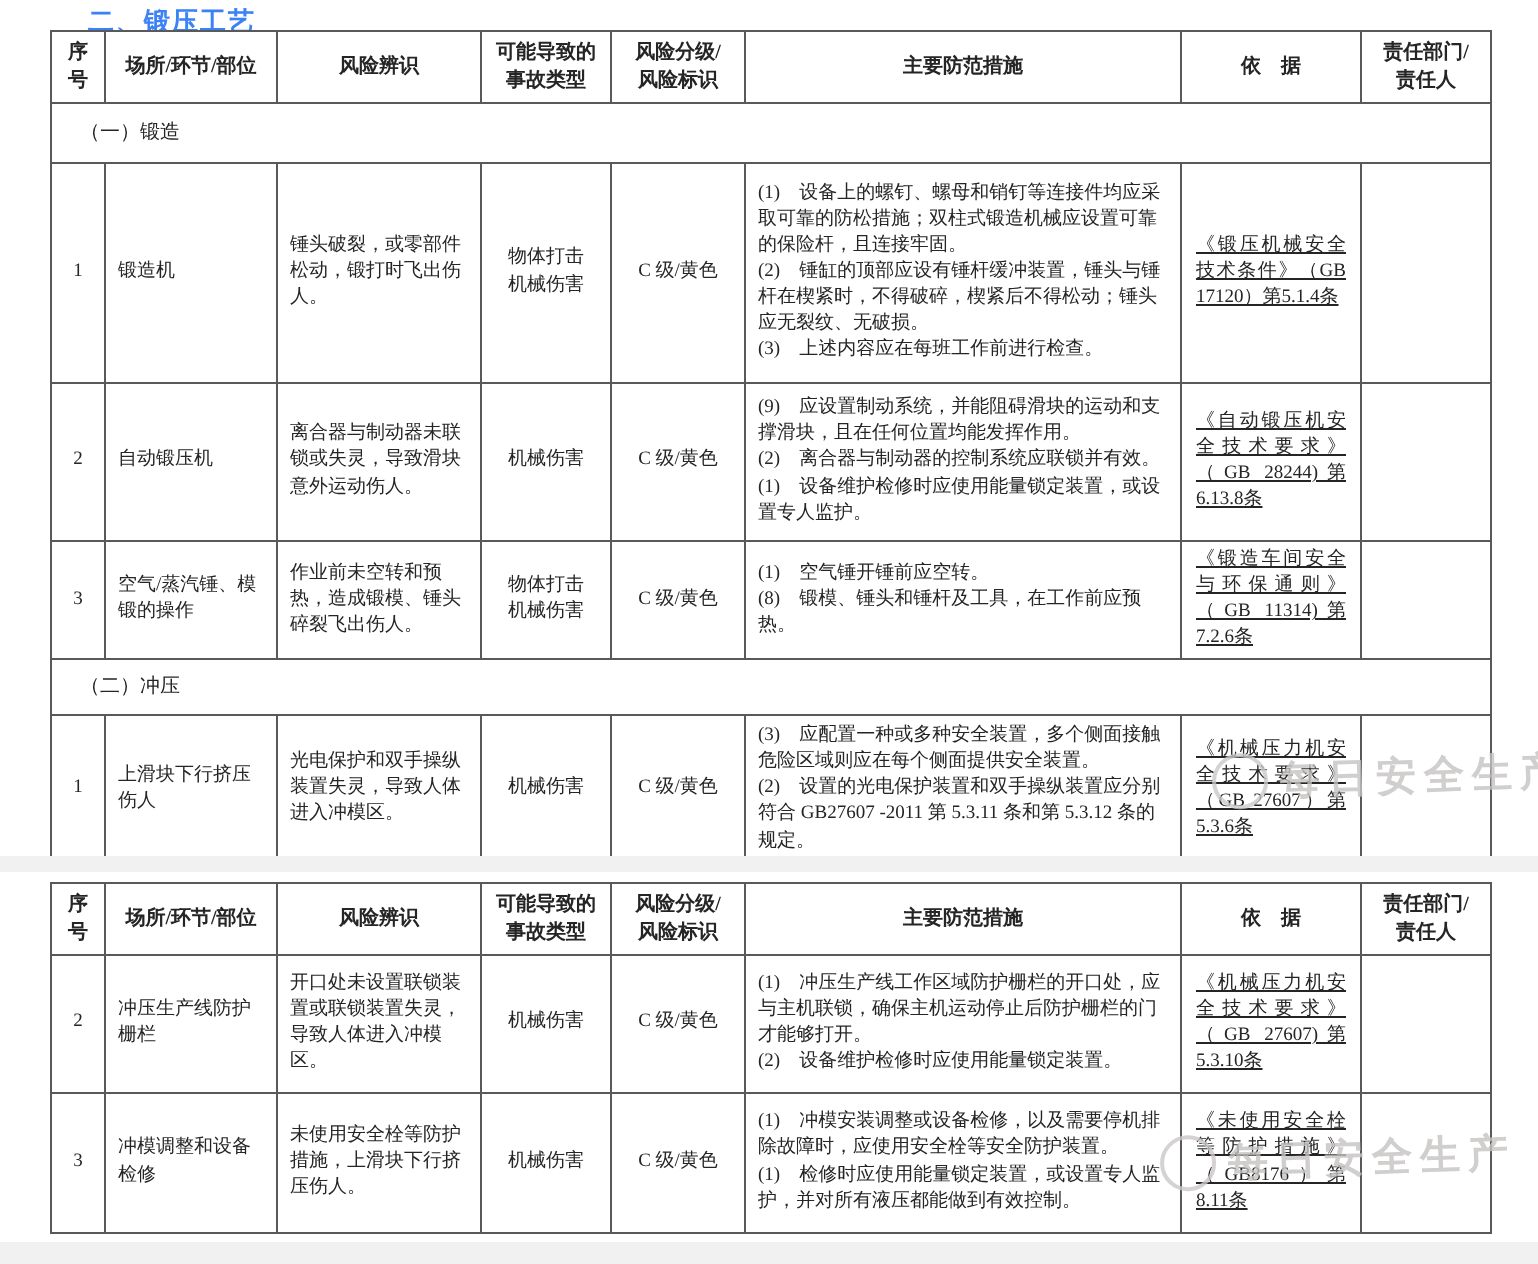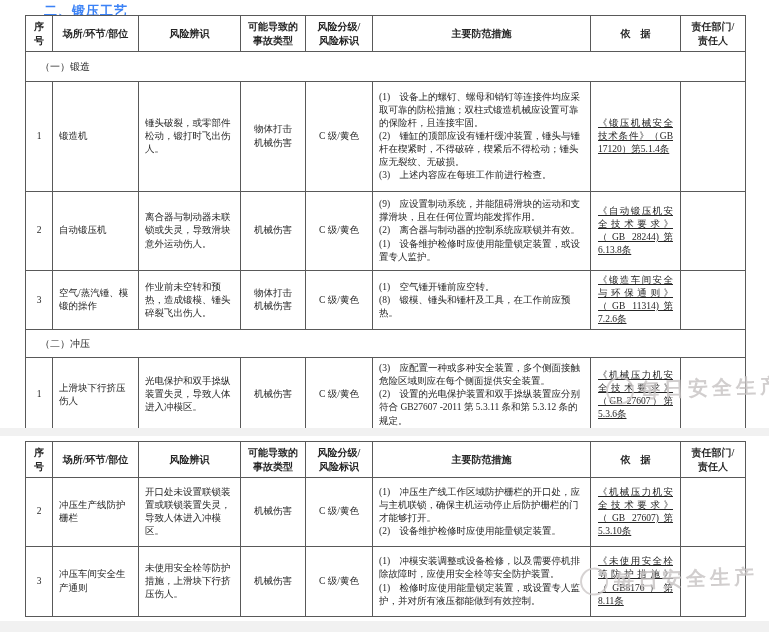--- a/index.html
+++ b/index.html
@@ -166,21 +166,21 @@
           <td class="cell-level">C 级/黄色</td>
           <td class="cell-measures">
             <div class="measure-item">(1)　冲压生产线工作区域防护栅栏的开口处，应与主机联锁，确保主机运动停止后防护栅栏的门才能够打开。</div>
             <div class="measure-item">(2)　设备维护检修时应使用能量锁定装置。</div>
           </td>
           <td class="cell-basis">《机械压力机安全技术要求》（GB 27607)第5.3.10条</td>
           <td class="cell-owner"></td>
         </tr>
         <tr style="height: 70px;">
           <td class="cell-seq">3</td>
-          <td class="cell-place">冲压车间安全生产通则</td>
+          <td class="cell-place">冲模调整和设备检修</td>
           <td class="cell-risk">未使用安全栓等防护措施，上滑块下行挤压伤人。</td>
           <td class="cell-accident">机械伤害</td>
           <td class="cell-level">C 级/黄色</td>
           <td class="cell-measures">
             <div class="measure-item">(1)　冲模安装调整或设备检修，以及需要停机排除故障时，应使用安全栓等安全防护装置。</div>
             <div class="measure-item">(1)　检修时应使用能量锁定装置，或设置专人监护，并对所有液压都能做到有效控制。</div>
           </td>
           <td class="cell-basis">《未使用安全栓等防护措施》（GB8176）第8.11条</td>
           <td class="cell-owner"></td>
         </tr>

